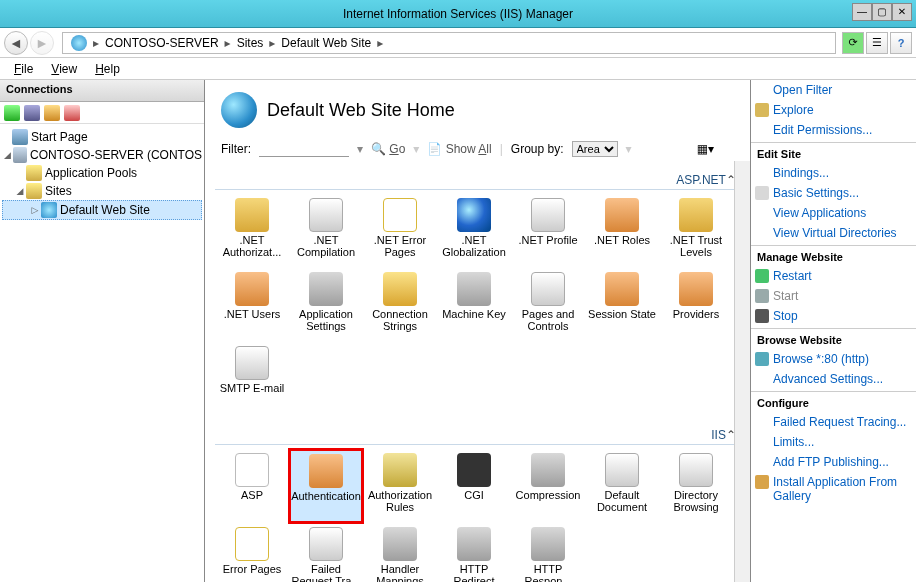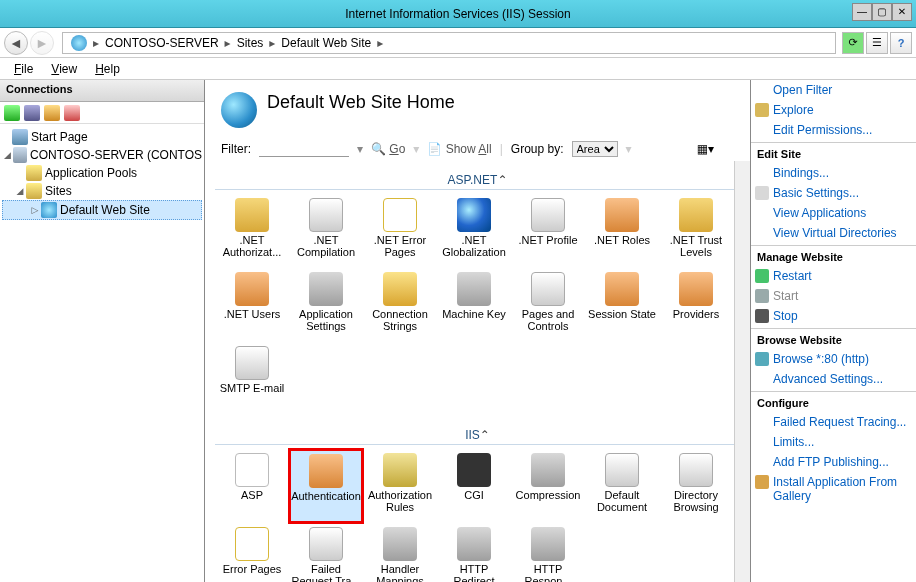--- a/index.html
+++ b/index.html
@@ -30,30 +30,30 @@
     .lefticons{height:22px;display:flex;align-items:center;gap:4px;padding:0 4px;border-bottom:1px solid #ddd}
     .lefticons div{width:16px;height:16px;border-radius:2px}
     .tree{flex:1;padding:4px 2px;overflow:auto}
     .tree-row{display:flex;align-items:center;padding:1px 0;white-space:nowrap}
     .tree-row.selected{background:#cde8ff;border:1px dotted #5a9edc}
     .tree-indent{display:inline-block}
     .expander{width:12px;font-size:9px;color:#666;text-align:center}
     .tree-ico{width:16px;height:16px;margin-right:3px;border-radius:2px}
     
     .centerpanel{flex:1;display:flex;flex-direction:column;background:#fff;overflow:hidden;border-right:1px solid #888}
-    .centertitle{display:flex;align-items:flex-start;gap:10px;padding:12px 16px 8px}
+    .centertitle{display:flex;align-items:center;gap:10px;padding:12px 16px 8px}
     .globeico{width:36px;height:36px;border-radius:50%;background:radial-gradient(circle at 35% 35%,#9fe8ff,#2b8ecb 60%,#0f5a8a)}
     .centertitle h1{font-size:18px;font-weight:normal}
     .filterrow{display:flex;align-items:center;gap:8px;padding:4px 16px;font-size:11px}
     .filterrow .dd{background:#fff;border-bottom:1px solid #999;min-width:90px;padding:1px 2px}
     .filterrow select{font-size:11px;border:1px solid #aaa}
     .filterrow .txtbtn{color:#555}
     .filterrow u{text-decoration:underline}
     .iconarea{flex:1;overflow-y:auto;padding:0 10px 10px;position:relative}
-    .sectionhdr{color:#1f4f7d;font-size:11px;padding:6px 4px 2px;border-bottom:1px solid #c9d9e8;margin:6px 0 4px;display:flex;justify-content:center}
+    .sectionhdr{color:#1f4f7d;font-size:11px;padding:6px 4px 2px;border-bottom:1px solid #c9d9e8;margin:6px 0 4px;display:flex;justify-content:flex-end}
     .sectionhdr .chev{color:#444}
     .icongrid{display:flex;flex-wrap:wrap;gap:0}
     .iconitem{width:74px;height:74px;display:flex;flex-direction:column;align-items:center;padding-top:4px;text-align:center}
     .iconitem.selected{background:#cde8ff;border:1px solid #7ab8e8}
     .iconitem.highlighted{outline:3px solid #e00;outline-offset:-2px}
     .iconitem .ico{width:34px;height:34px;border-radius:4px;margin-bottom:2px;display:flex;align-items:center;justify-content:center;font-size:16px;color:#fff}
     .iconitem .lbl{font-size:11px;line-height:12px;max-width:70px;word-wrap:break-word;overflow:hidden}
     
     .rightpanel{width:165px;background:#fff;overflow-y:auto}
     .rightpanel .panelhdr{background:linear-gradient(#efefef,#d8d8d8)}
@@ -71,21 +71,21 @@
     .ic-db{background:linear-gradient(#fbe38a,#d9a52f)}
     .ic-gear{background:linear-gradient(#d8d8d8,#9e9e9e)}
     .ic-cgi{background:#333;color:#fff}
     .ic-err{background:#fff;border:1px solid #d8b838}
     .ic-asp{background:#fff;border:1px solid #bbb}
   </style>
 </head>
 <body>
 
 <div class="titlebar">
-  <span class="title">Internet Information Services (IIS) Session</span>
+  <span class="title">Internet Information Services (IIS) Manager</span>
   <div class="wincontrols">
     <button>—</button>
     <button>▢</button>
     <button>✕</button>
   </div>
 </div>
 
 <div class="navrow">
   <div class="navarrow">◄</div>
   <div class="navarrow" style="opacity:.4">►</div>

